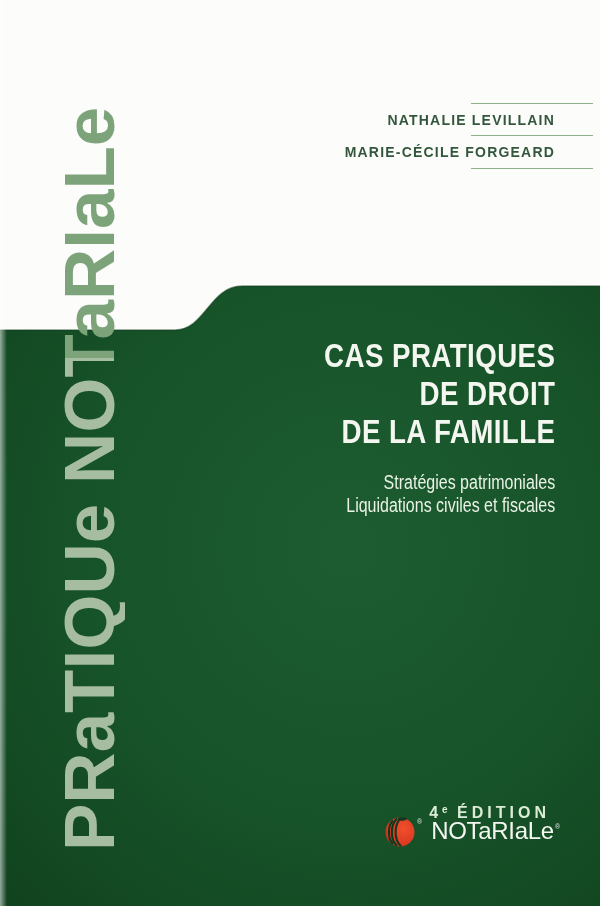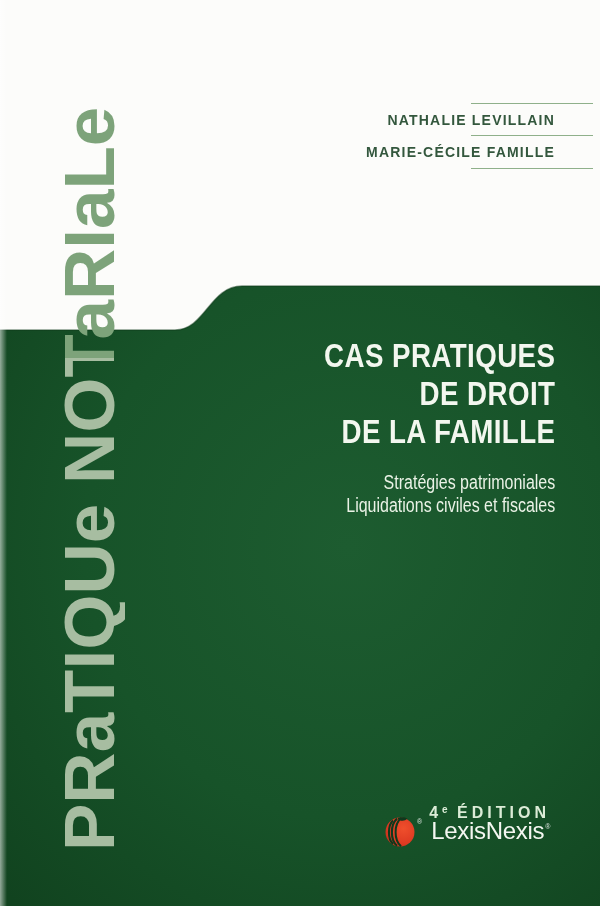--- a/index.html
+++ b/index.html
@@ -105,21 +105,21 @@
     </defs>
     <path d="M0,330 L175,330 C205,330 210,286 242,286 L600,286 L600,906 L0,906 Z" fill="url(#greenGrad)"></path>
     <path d="M0,330 L175,330 C205,330 210,286 242,286 L600,286" fill="none" stroke="#0d3a1a" stroke-width="1.5" opacity="0.5"></path>
   </svg>
 
   <div class="vtext">PRaTIQUe NOTaRIaLe</div>
 
   <div class="rule rule-1"></div>
   <div class="author author-1">NATHALIE LEVILLAIN</div>
   <div class="rule rule-2"></div>
-  <div class="author author-2">MARIE-CÉCILE FAMILLE</div>
+  <div class="author author-2">MARIE-CÉCILE FORGEARD</div>
   <div class="rule rule-3"></div>
 
   <div class="title">
     <div>CAS PRATIQUES</div>
     <div>DE DROIT</div>
     <div>DE LA FAMILLE</div>
   </div>
 
   <div class="subtitle">
     <div>Stratégies patrimoniales</div>
@@ -137,18 +137,18 @@
           <stop offset="100%" stop-color="#b52d18"></stop>
         </radialGradient>
       </defs>
       <circle cx="16" cy="18" r="14.5" fill="url(#ballGrad)"></circle>
       <path d="M9,6.5 C3.6,11.5 3.6,25 9,30" fill="none" stroke="#10381c" stroke-width="2.1"></path>
       <path d="M13,4.6 C6.2,10.5 6.2,26 13,31.8" fill="none" stroke="#10381c" stroke-width="2.1"></path>
       <path d="M17,4.1 C9.8,10.5 9.8,26 17,32.2" fill="none" stroke="#10381c" stroke-width="2"></path>
       <path d="M13.5,4.2 C16,7.6 20.5,7.6 23.4,4.6 C20.2,2.6 16,2.9 13.5,4.2 Z" fill="#10381c"></path>
     </svg>
     <span class="reg-a">®</span>
-    <span class="wordmark">LexisNexis</span>
+    <span class="wordmark">NOTaRIaLe</span>
     <span class="reg-b">®</span>
   </div>
 
   <div class="edge-highlight"></div>
 </div>
 
 </body></html>

